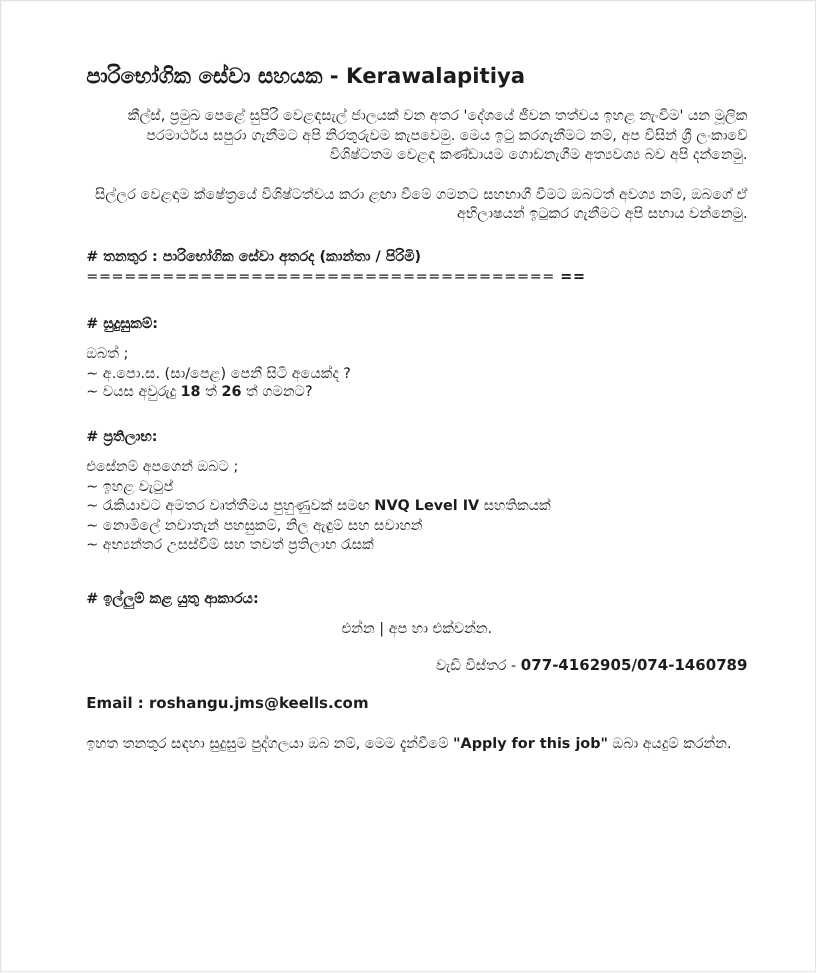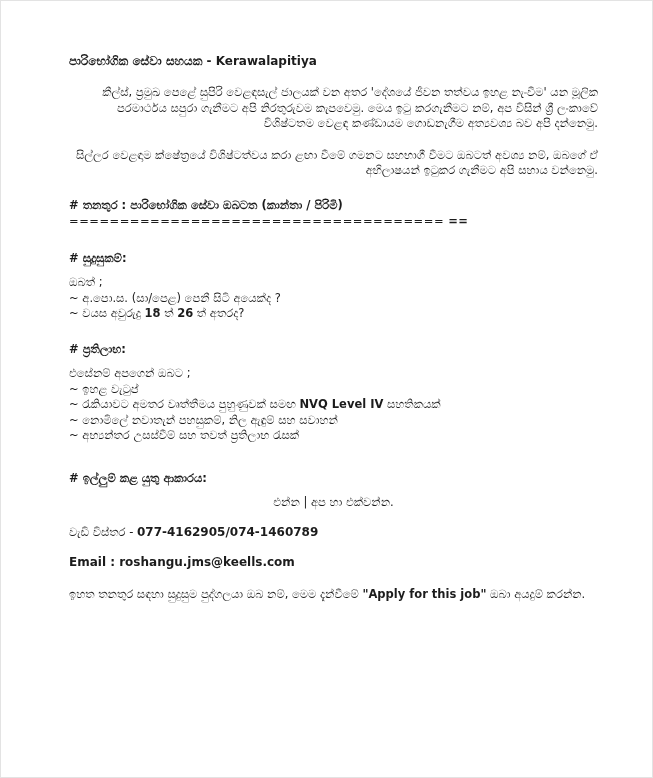--- a/index.html
+++ b/index.html
@@ -15,21 +15,21 @@
     background: #ffffff;
     border: 1px solid #e3e3e3;
     padding: 52px 54px 0 68px;
     font-family: "DejaVu Sans", "Liberation Sans", sans-serif;
     color: #1c1c1c;
     font-size: 11.5px;
     line-height: 15.5px;
     overflow: hidden;
   }
   .doc-title {
-    font-size: 12px;
+    font-size: 17px;
     font-weight: bold;
     margin: 0 0 16px 0;
     line-height: 16px;
   }
   .tagline {
     margin: 0 0 16px 0;
   }
   .para {
     max-width: 532px;
     margin: 0 0 16px 0;
@@ -61,20 +61,21 @@
   }
   .apply-gap {
     margin-top: 27px;
   }
   .cta-line {
     margin: 9px 0 0 0;
     text-align: center;
   }
   .phone-line {
     margin: 14px 0 0 0;
+    text-align: right;
   }
   .phone-line .phone-numbers {
     font-weight: bold;
     font-size: 12px;
   }
   .email-line {
     margin: 15px 0 0 0;
     font-weight: bold;
     font-size: 12px;
   }
@@ -91,27 +92,27 @@
 
 <div class="page">
 
   <div class="doc-title">පාරිභෝගික සේවා සහයක - Kerawalapitiya</div>
 
 
   <div class="para">කීල්ස්, ප්‍රමුඛ පෙළේ සුපිරි වෙළඳසැල් ජාලයක් වන අතර 'දේශයේ ජීවන තත්වය ඉහළ නැංවීම' යන මූලික පරමාර්ථය සපුරා ගැනීමට අපි නිරතුරුවම කැපවෙමු. මෙය ඉටු කරගැනීමට නම්, අප විසින් ශ්‍රී ලංකාවේ විශිෂ්ටතම වෙළඳ කණ්ඩායම ගොඩනැගීම අත්‍යවශ්‍ය බව අපි දන්නෙමු.</div>
 
   <div class="para second">සිල්ලර වෙළඳාම ක්ෂේත්‍රයේ විශිෂ්ටත්වය කරා ළඟා වීමේ ගමනට සහභාගී වීමට ඔබටත් අවශ්‍ය නම්, ඔබගේ ඒ අභිලාෂයන් ඉටුකර ගැනීමට අපි සහාය වන්නෙමු.</div>
 
-  <div class="section-heading"># තනතුර : පාරිභෝගික සේවා ඔබටත (කාන්තා / පිරිමි)</div>
+  <div class="section-heading"># තනතුර : පාරිභෝගික සේවා අතරද (කාන්තා / පිරිමි)</div>
   <div class="divider"><span>=====================================</span> <span class="tail">==</span></div>
 
   <div class="section-heading"># සුදුසුකම්:</div>
   <div class="lead-line">ඔබත් ;</div>
   <div class="item-line">~ අ.පො.ස. (සා/පෙළ) පෙනී සිටි අයෙක්ද ?</div>
-  <div class="item-line"><span>~ වයස අවුරුදු </span><span class="bold">18</span><span> ත් </span><span class="bold">26</span><span> ත් අතරද?</span></div>
+  <div class="item-line"><span>~ වයස අවුරුදු </span><span class="bold">18</span><span> ත් </span><span class="bold">26</span><span> ත් ගමනට?</span></div>
 
   <div class="section-heading block-gap"># ප්‍රතිලාභ:</div>
   <div class="lead-line">එසේනම් අපගෙන් ඔබට ;</div>
   <div class="item-line">~ ඉහළ වැටුප්</div>
   <div class="item-line"><span>~ රැකියාවට අමතර වෘත්තීමය පුහුණුවක් සමඟ </span><span class="bold">NVQ Level IV</span><span> සහතිකයක්</span></div>
   <div class="item-line">~ නොමිලේ නවාතැන් පහසුකම්, නිල ඇඳුම් සහ සවාහන්</div>
   <div class="item-line">~ අභ්‍යන්තර උසස්වීම් සහ තවත් ප්‍රතිලාභ රැසක්</div>
 
   <div class="section-heading apply-gap"># ඉල්ලුම් කළ යුතු ආකාරය:</div>
   <div class="cta-line">එන්න | අප හා එක්වන්න.</div>

